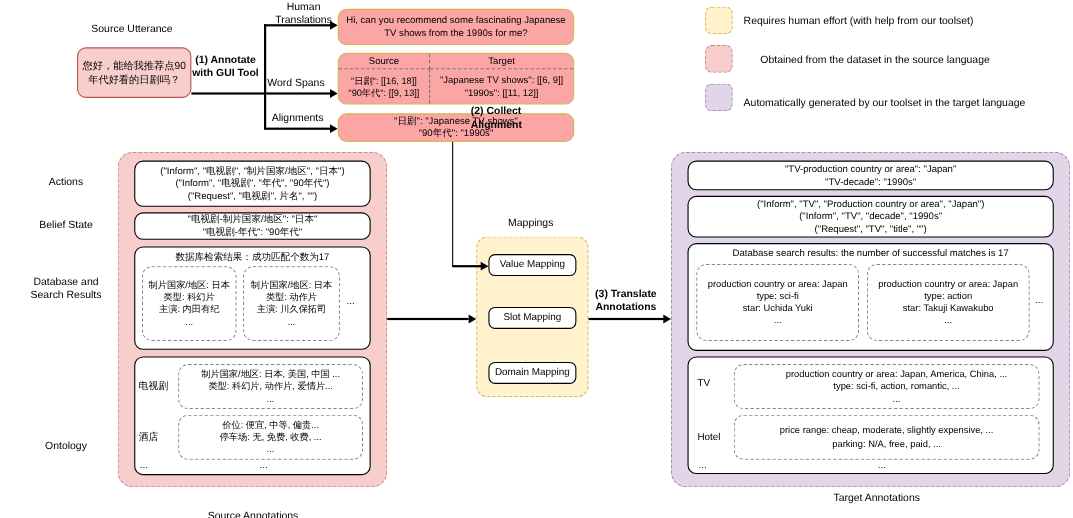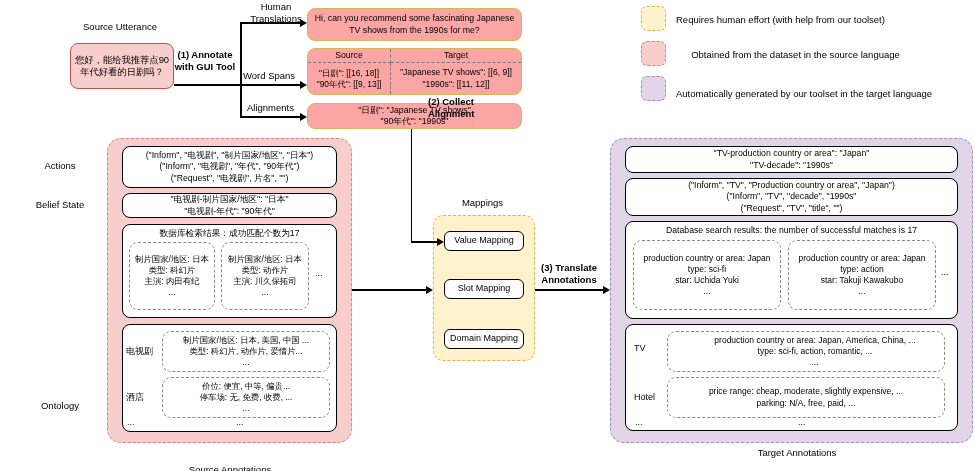--- a/index.html
+++ b/index.html
@@ -91,20 +91,22 @@
   <div class="sw sw2" style="left:641px;top:41px;"></div>
   <div class="lbl" style="left:648px;top:49px;width:295px;text-align:center;">Obtained from the dataset in the source language</div>
   <div class="sw sw3" style="left:641px;top:76px;"></div>
   <div class="lbl" style="left:676px;top:88px;width:295px;">Automatically generated by our toolset in the target language</div>
 
   <div class="container c-pink" style="left:107px;top:138px;width:245px;height:305px;"></div>
   <div class="lbl center" style="left:160px;top:464px;width:140px;">Source Annotations</div>
 
   <div class="lbl center" style="left:15px;top:160px;width:90px;">Actions</div>
   <div class="lbl center" style="left:15px;top:199px;width:90px;">Belief State</div>
+  <div class="lbl center" style="left:8px;top:251px;width:104px;">Database and
+Search Results</div>
   <div class="lbl center" style="left:15px;top:368px;width:90px;margin-top:32px;">Ontology</div>
 
   <div class="node white" style="left:122px;top:146px;width:215px;height:42px;">("Inform", "电视剧", "制片国家/地区", "日本")
 ("Inform", "电视剧", "年代", "90年代")
 ("Request", "电视剧", 片名", "")</div>
   <div class="node white" style="left:122px;top:193px;width:215px;height:25px;">"电视剧-制片国家/地区": "日本"
 "电视剧-年代": "90年代"</div>
 
   <div class="node white titlebox" style="left:122px;top:224px;width:215px;height:94px;">
     <div>数据库检索结果：成功匹配个数为17</div>

